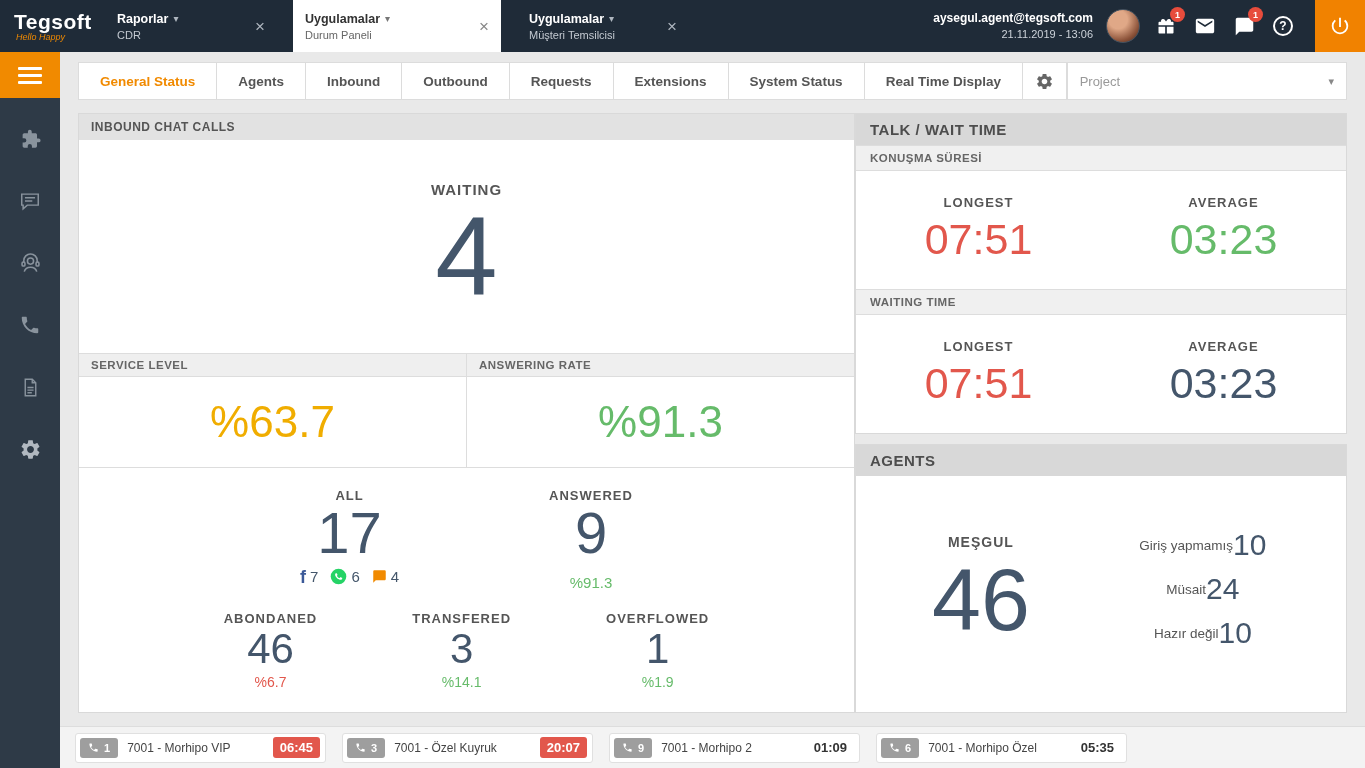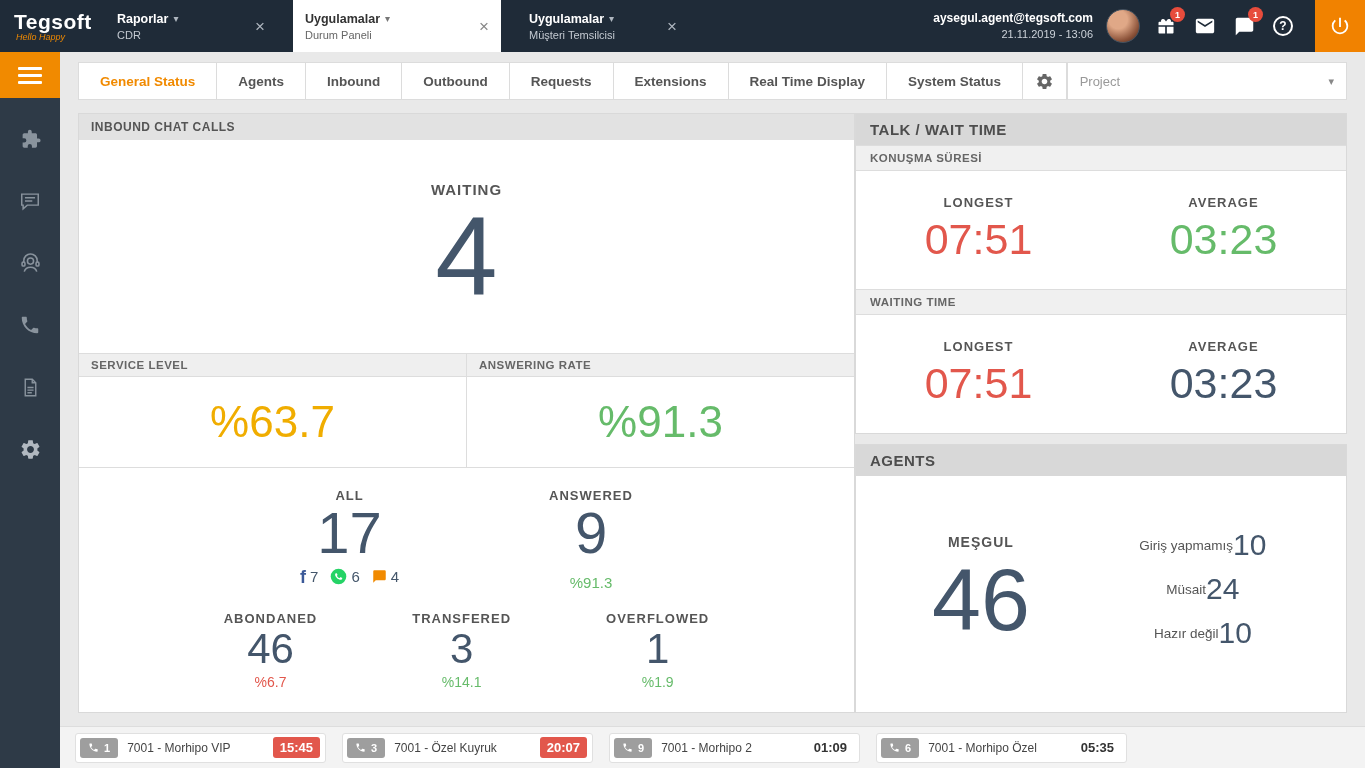--- a/index.html
+++ b/index.html
@@ -239,24 +239,24 @@
     <div class="mtab">
         <span>Outbound</span>
       </div>
     <div class="mtab">
         <span>Requests</span>
       </div>
     <div class="mtab">
         <span>Extensions</span>
       </div>
     <div class="mtab">
+        <span>System Status</span>
+      </div>
+    <div class="mtab">
         <span>Real Time Display</span>
-      </div>
-    <div class="mtab">
-        <span>System Status</span>
       </div>
     <div class="mtab-gear">
       <svg viewBox="0 0 24 24" width="19" height="19" fill="#666">
           <path d="M19.14 12.94c.04-.3.06-.61.06-.94s-.02-.64-.07-.94l2.03-1.58c.18-.14.23-.41.12-.61l-1.92-3.32c-.12-.22-.37-.29-.59-.22l-2.39.96c-.5-.38-1.03-.7-1.62-.94l-.36-2.54c-.04-.24-.24-.41-.48-.41h-3.84c-.24 0-.43.17-.47.41l-.36 2.54c-.59.24-1.13.57-1.62.94l-2.39-.96c-.22-.08-.47 0-.59.22L2.74 8.87c-.12.21-.08.47.12.61l2.03 1.58c-.05.3-.09.63-.09.94s.02.64.07.94l-2.03 1.58c-.18.14-.23.41-.12.61l1.92 3.32c.12.22.37.29.59.22l2.39-.96c.5.38 1.03.7 1.62.94l.36 2.54c.05.24.24.41.48.41h3.84c.24 0 .44-.17.47-.41l.36-2.54c.59-.24 1.13-.56 1.62-.94l2.39.96c.22.08.47 0 .59-.22l1.92-3.32c.12-.22.07-.47-.12-.61l-2.01-1.58zM12 15.6c-1.98 0-3.6-1.62-3.6-3.6s1.62-3.6 3.6-3.6 3.6 1.62 3.6 3.6-1.62 3.6-3.6 3.6z"></path>
         </svg>
     </div>
     <div class="project-select">
       <span>Project</span>
       <span class="caret">▾</span>
     </div>
@@ -392,21 +392,21 @@
 
   <footer class="queuebar">
     <div class="queue-card">
       <span class="queue-count">
         <svg viewBox="0 0 24 24" width="11" height="11" fill="#fff">
             <path d="M6.62 10.79c1.44 2.83 3.76 5.14 6.59 6.59l2.2-2.2c.27-.27.67-.36 1.02-.24 1.12.37 2.33.57 3.57.57.55 0 1 .45 1 1V20c0 .55-.45 1-1 1-9.39 0-17-7.61-17-17 0-.55.45-1 1-1h3.5c.55 0 1 .45 1 1 0 1.25.2 2.45.57 3.57.11.35.03.74-.25 1.02l-2.2 2.2z"></path>
           </svg>
         <span>1</span>
       </span>
       <span class="queue-name">7001 - Morhipo VIP</span>
-      <span class="queue-time alert">15:45</span>
+      <span class="queue-time alert">06:45</span>
     </div>
     <div class="queue-card">
       <span class="queue-count">
         <svg viewBox="0 0 24 24" width="11" height="11" fill="#fff">
             <path d="M6.62 10.79c1.44 2.83 3.76 5.14 6.59 6.59l2.2-2.2c.27-.27.67-.36 1.02-.24 1.12.37 2.33.57 3.57.57.55 0 1 .45 1 1V20c0 .55-.45 1-1 1-9.39 0-17-7.61-17-17 0-.55.45-1 1-1h3.5c.55 0 1 .45 1 1 0 1.25.2 2.45.57 3.57.11.35.03.74-.25 1.02l-2.2 2.2z"></path>
           </svg>
         <span>3</span>
       </span>
       <span class="queue-name">7001 - Özel Kuyruk</span>
       <span class="queue-time alert">20:07</span>

